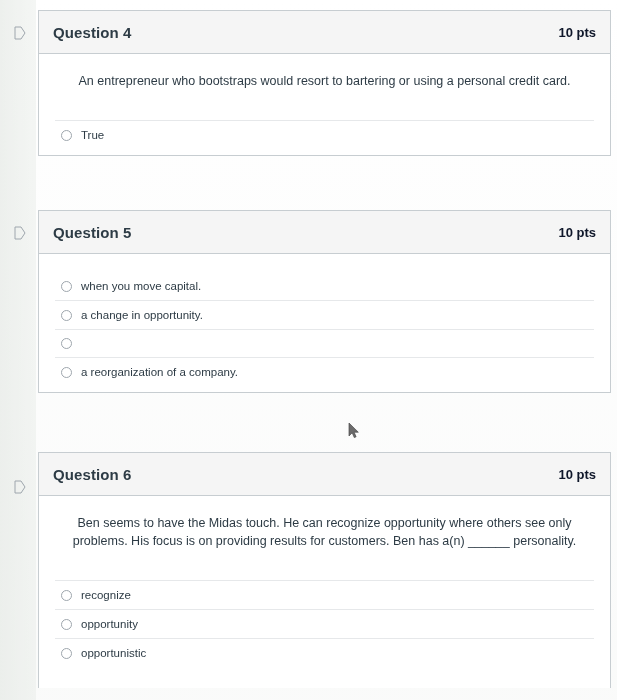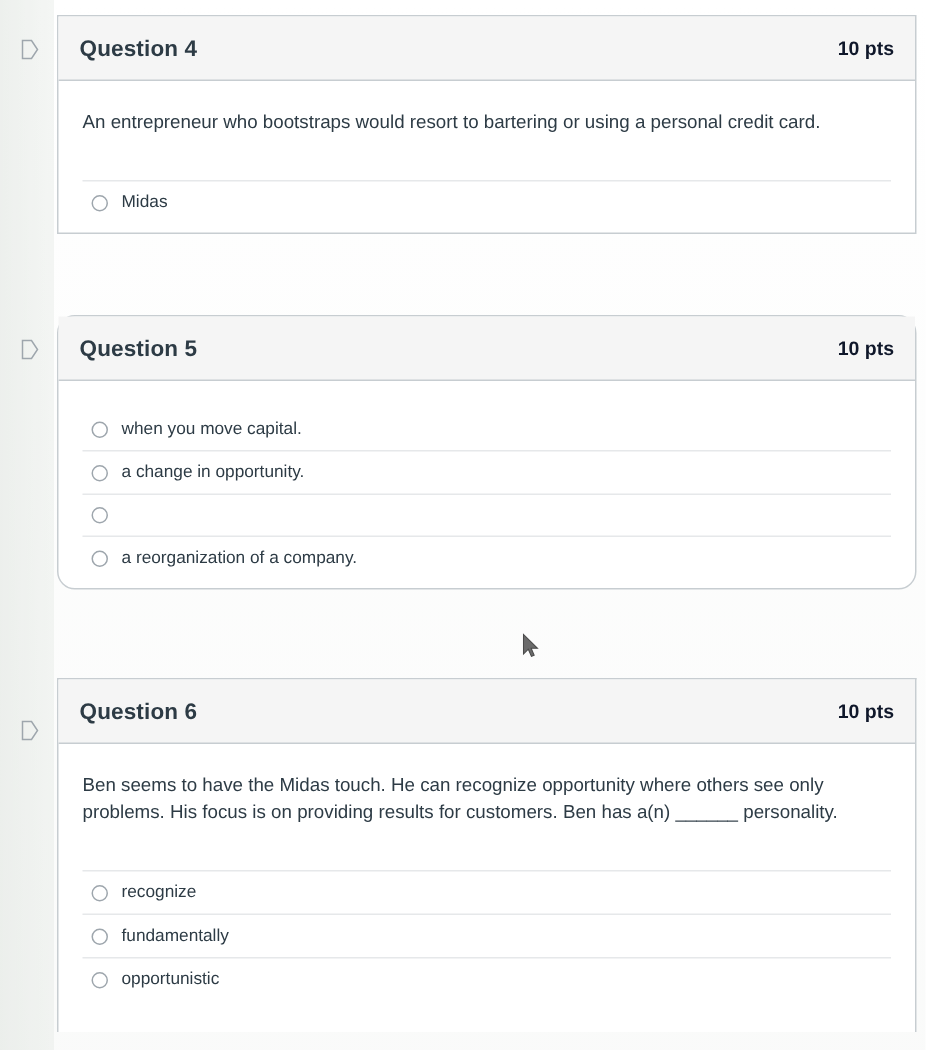--- a/index.html
+++ b/index.html
@@ -13,20 +13,21 @@
     font-family: "Liberation Sans", sans-serif;
     color: #2d3b45;
     overflow: hidden;
     position: relative;
   }
   .page {
     position: relative;
     width: 617px;
     height: 532px;
     background: #ffffff;
+    text-align: center;
   }
 
   
   .question {
     position: absolute;
     left: 38px;
     width: 573px;
     background: #ffffff;
     border: 1px solid #c7cdd1;
     box-sizing: border-box;
@@ -142,32 +143,32 @@
   <div class="question" style="top:10px;">
     <div class="q-header">
       <span class="q-title">Question 4</span>
       <span class="q-points">10 pts</span>
     </div>
     <div class="q-body">
       <p class="q-text">An entrepreneur who bootstraps would resort to bartering or using a personal credit card.</p>
       <div class="answers">
         <div class="answer">
           <span class="radio"></span>
-          <span>Midas</span>
+          <span>True</span>
         </div>
       </div>
     </div>
   </div>
 
   <div class="flag-icon" style="top:226px;">
     <svg width="12" height="14" viewBox="0 0 12 14" fill="none" xmlns="http://www.w3.org/2000/svg">
       <path d="M1 1 H7 L11 7 L7 13 H1 Z" stroke="#9ea6ad" stroke-width="1" fill="none"></path>
     </svg>
   </div>
-  <div class="question" style="top:210px;border-radius:12px;">
+  <div class="question" style="top:210px;">
     <div class="q-header">
       <span class="q-title">Question 5</span>
       <span class="q-points">10 pts</span>
     </div>
     <div class="q-body">
       <div class="answers">
         <div class="answer">
           <span class="radio"></span>
           <span>when you move capital.</span>
         </div>
@@ -204,21 +205,21 @@
     </div>
     <div class="q-body">
       <p class="q-text">Ben seems to have the Midas touch. He can recognize opportunity where others see only problems. His focus is on providing results for customers. Ben has a(n) ______ personality.</p>
       <div class="answers">
         <div class="answer">
           <span class="radio"></span>
           <span>recognize</span>
         </div>
         <div class="answer">
           <span class="radio"></span>
-          <span>fundamentally</span>
+          <span>opportunity</span>
         </div>
         <div class="answer">
           <span class="radio"></span>
           <span>opportunistic</span>
         </div>
       </div>
     </div>
   </div>
 
 </div>

